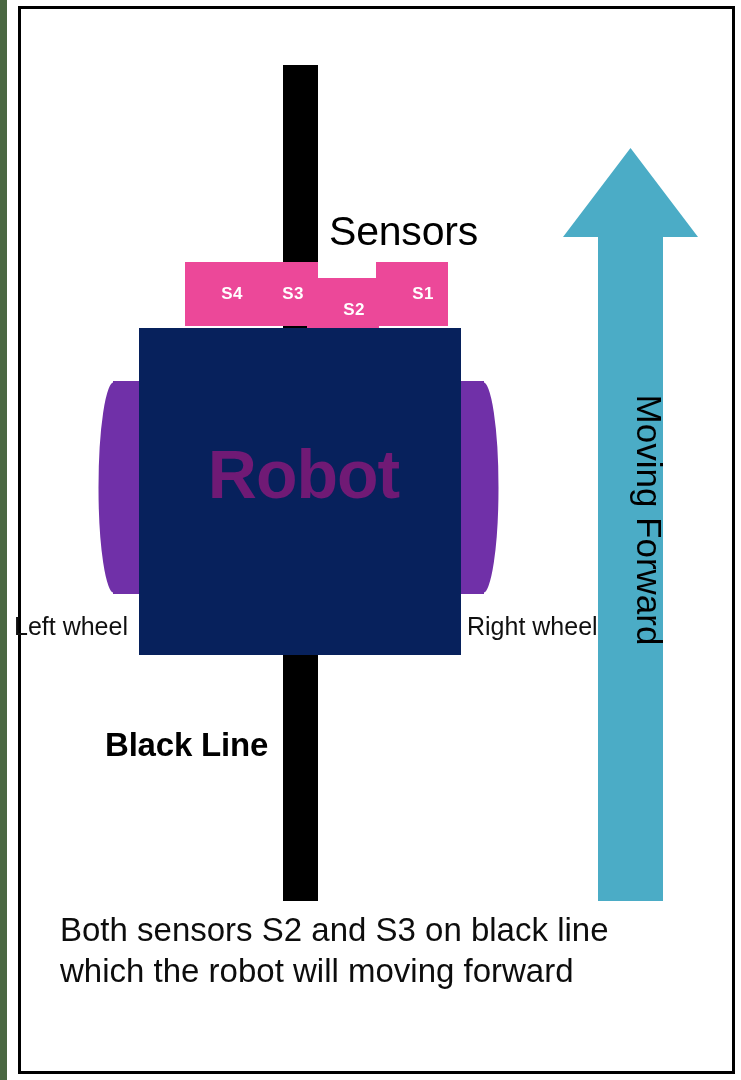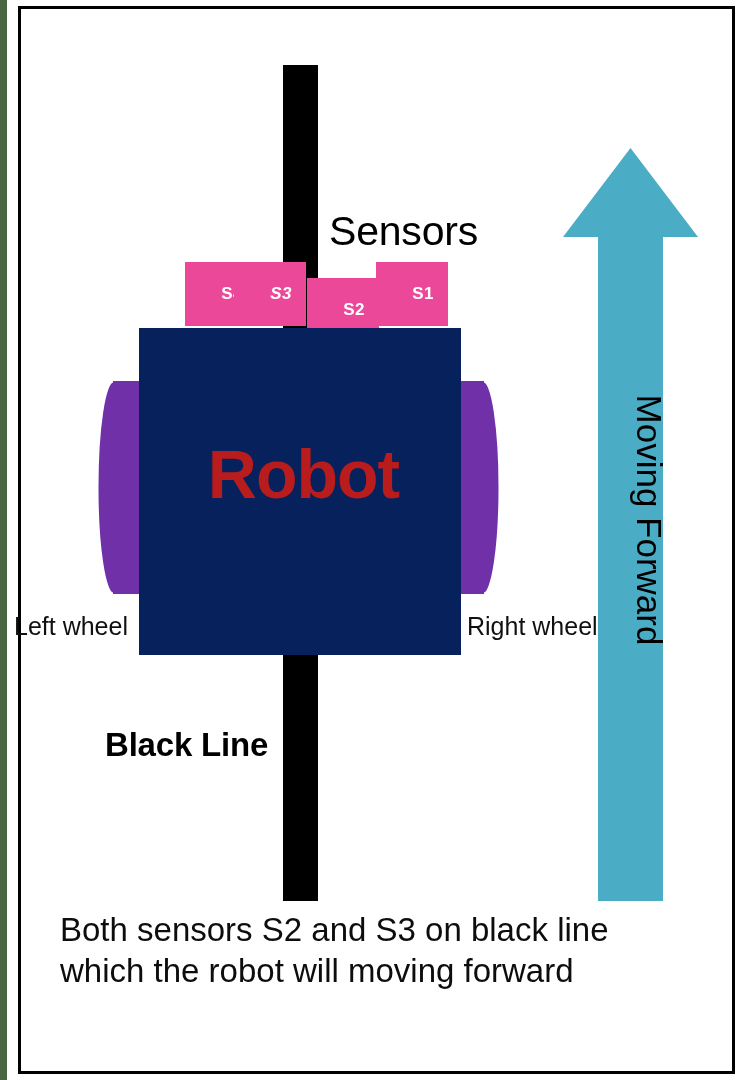--- a/index.html
+++ b/index.html
@@ -68,40 +68,40 @@
     color: #ffffff;
     font-weight: bold;
     font-size: 17px;
     display: flex;
     align-items: center;
     justify-content: center;
     letter-spacing: 0.3px;
     padding-left: 22px;
   }
   .sensor.s4 { left: 185px; }
-  .sensor.s3 { left: 234px; font-style: italic; }
+  .sensor.s3 { left: 246px; }
   .sensor.s2 { left: 307px; margin-top: 16px; }
   .sensor.s1 { left: 376px; }
 
   
   .robot-body {
     position: absolute;
     left: 139px;
     top: 328px;
     width: 322px;
     height: 327px;
     background: #07215C;
   }
   .robot-label {
     position: absolute;
     left: 139px;
     top: 440px;
     width: 329px;
     text-align: center;
-    color: #b91c1c;
+    color: #701a75;
     font-weight: bold;
     font-size: 68px;
     line-height: 1;
     letter-spacing: -1px;
   }
 
   
   .wheel {
     position: absolute;
     top: 381px;

